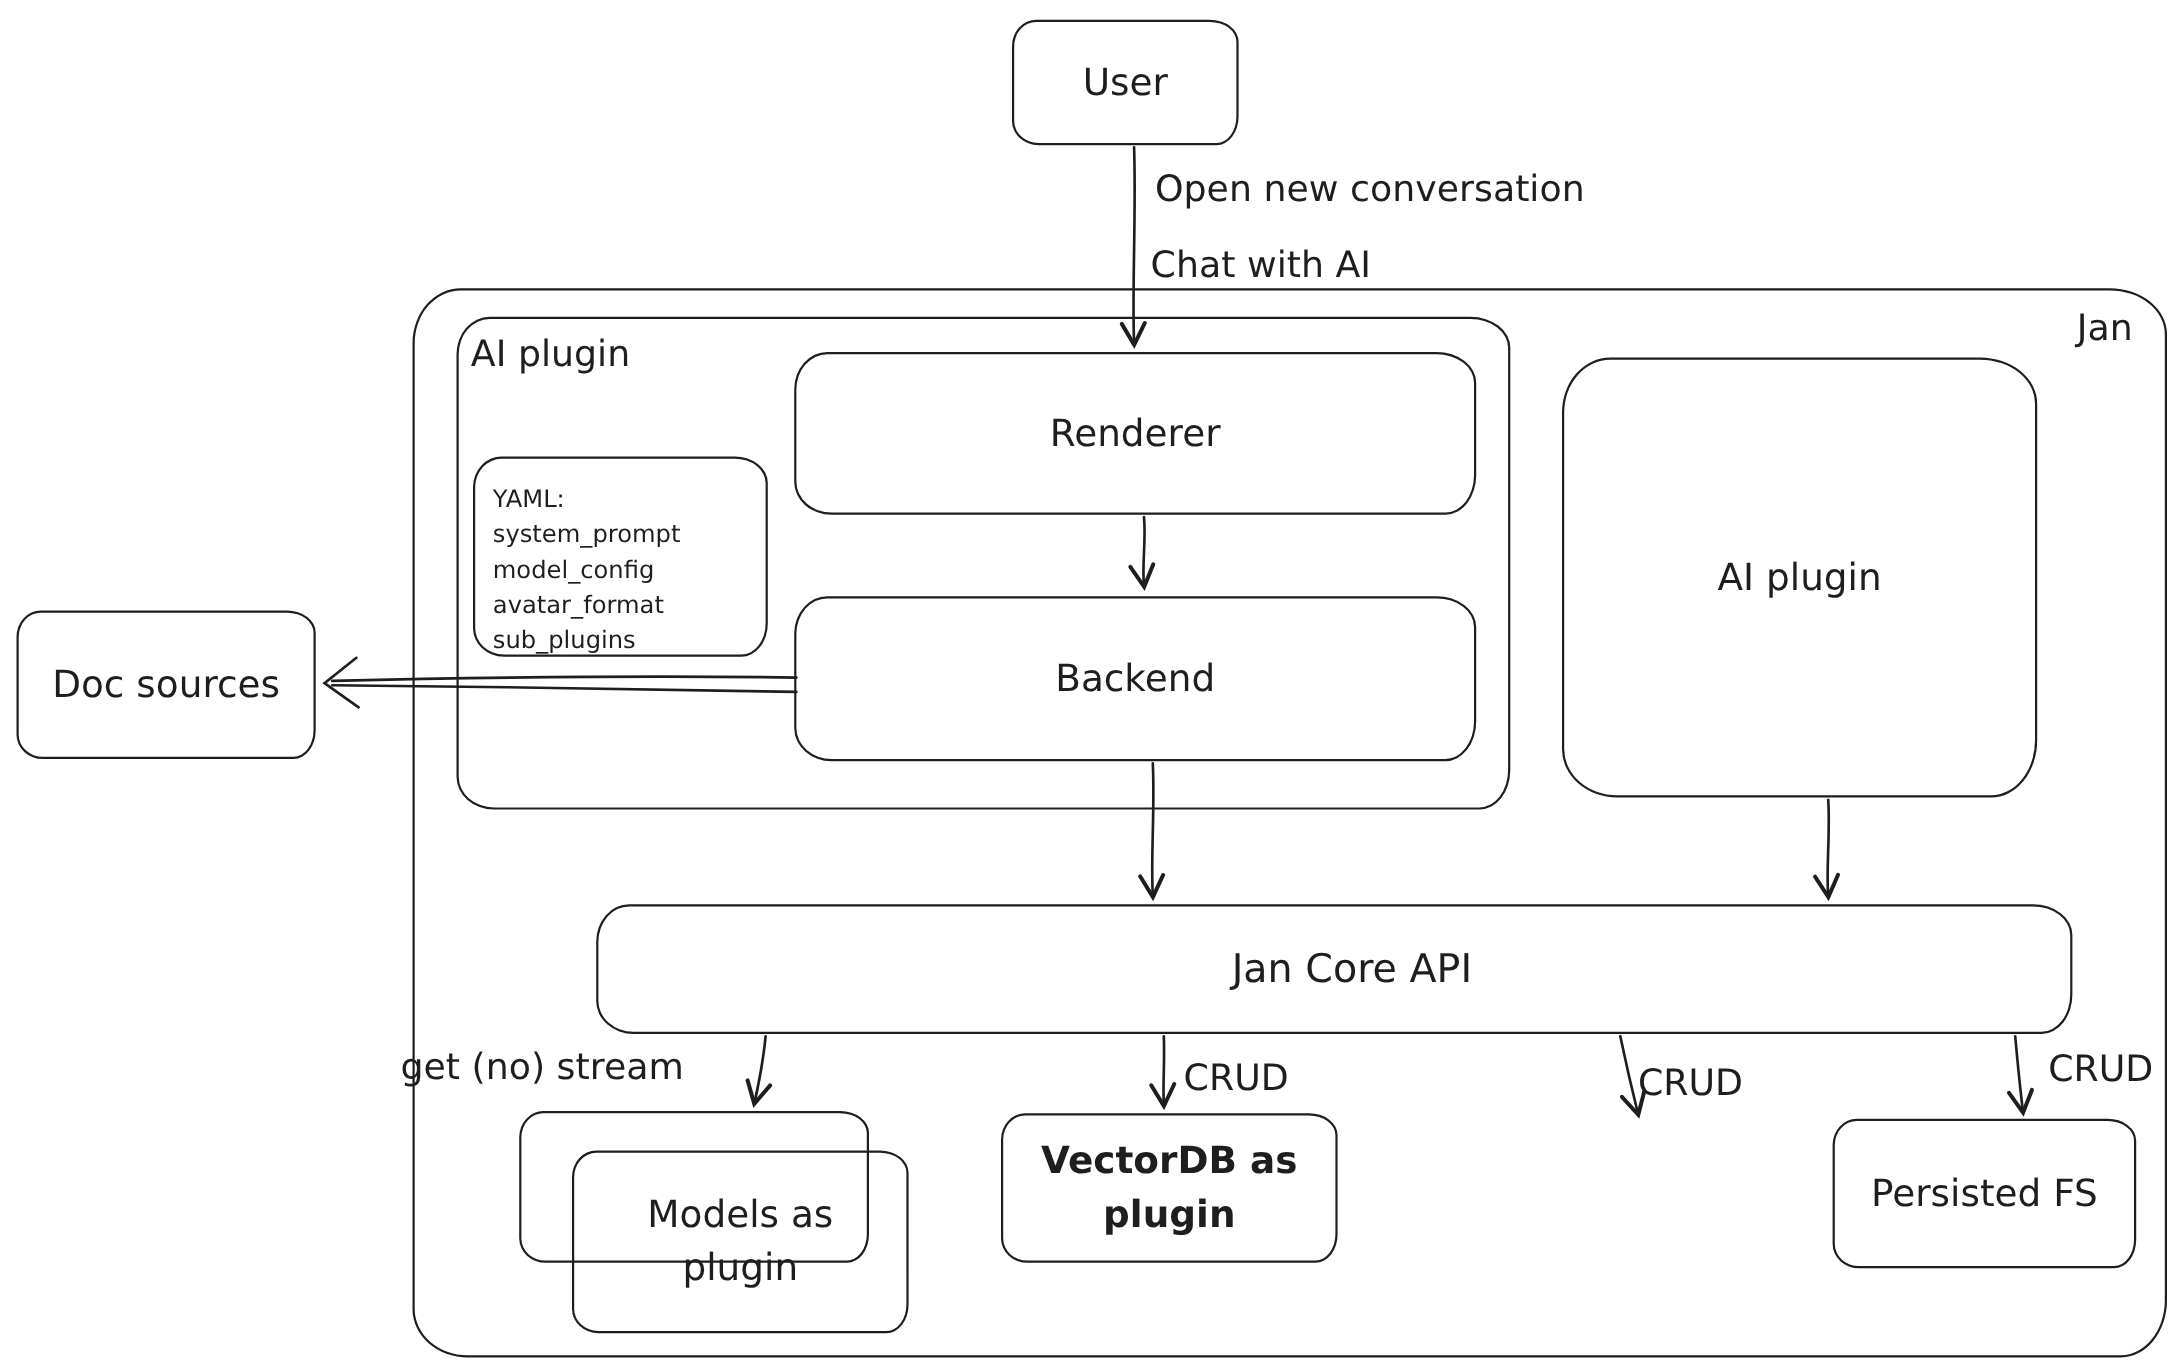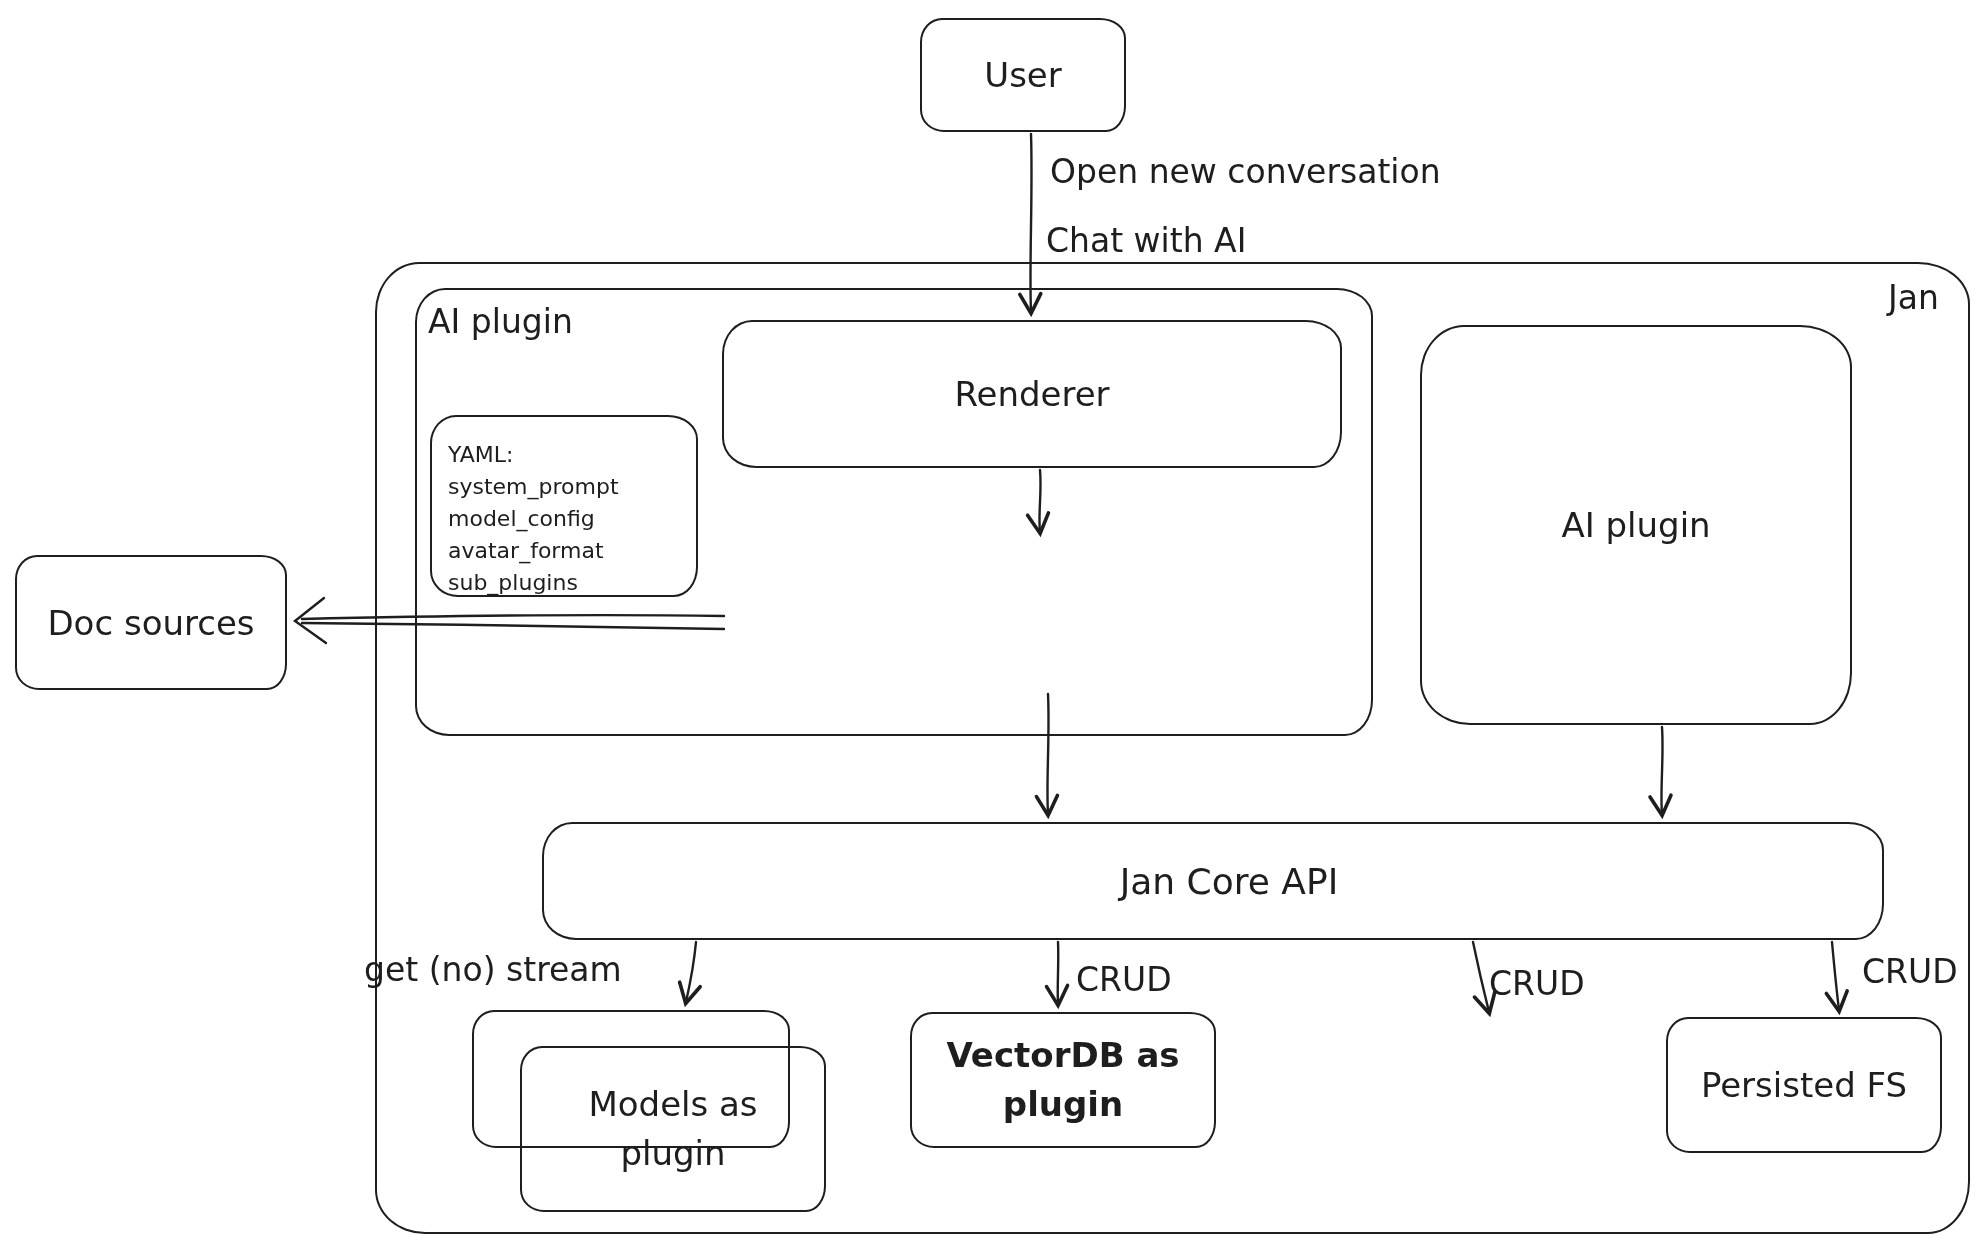--- a/index.html
+++ b/index.html
@@ -91,20 +91,23 @@
   </div>
 
   <div class="yaml-note" style="left:430px; top:415px; width:268px; height:182px;">
     <div>YAML:</div>
     <div>system_prompt</div>
     <div>model_config</div>
     <div>avatar_format</div>
     <div>sub_plugins</div>
   </div>
 
+  <div class="node wob-md fs-node" style="left:722px; top:542px; width:620px; height:150px;">
+    <span>Backend</span>
+  </div>
 
   <div class="node wob-lg fs-node" style="left:1420px; top:325px; width:432px; height:400px;">
     <span>AI plugin</span>
   </div>
 
   <div class="node wob-sm fs-node" style="left:15px; top:555px; width:272px; height:135px;">
     <span>Doc sources</span>
   </div>
 
   <div class="node wob-md fs-big" style="left:542px; top:822px; width:1342px; height:118px;">

